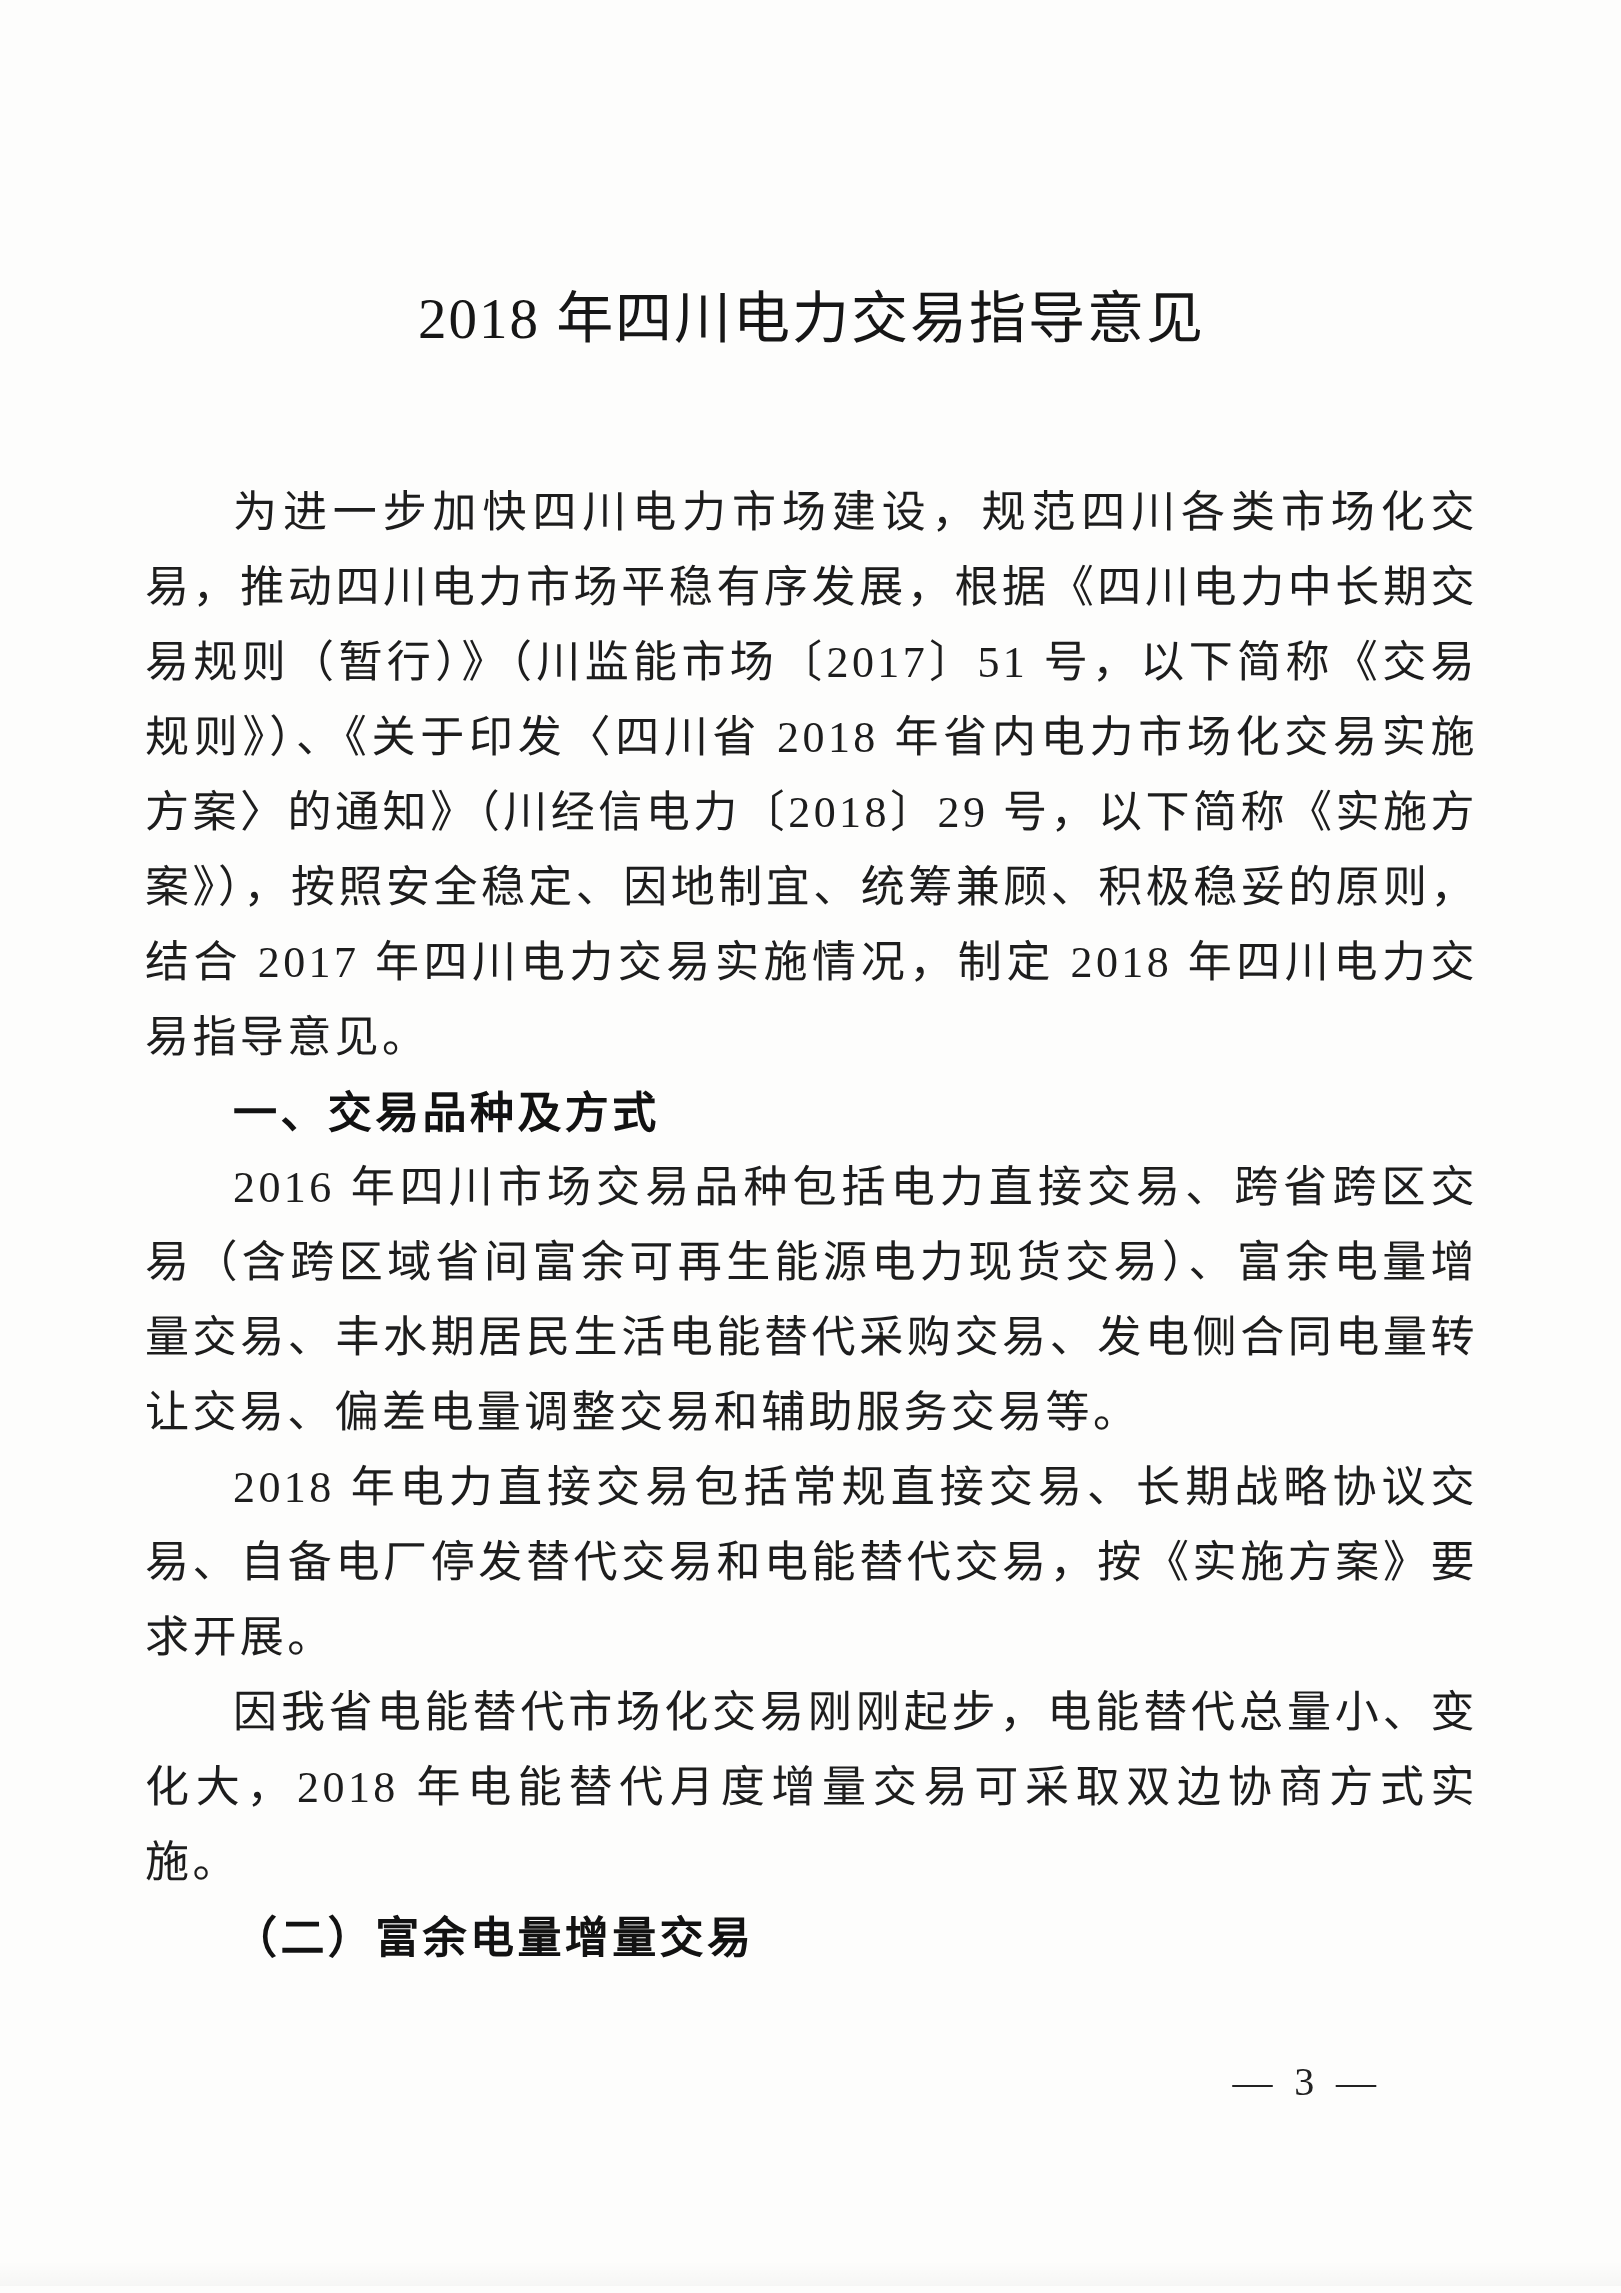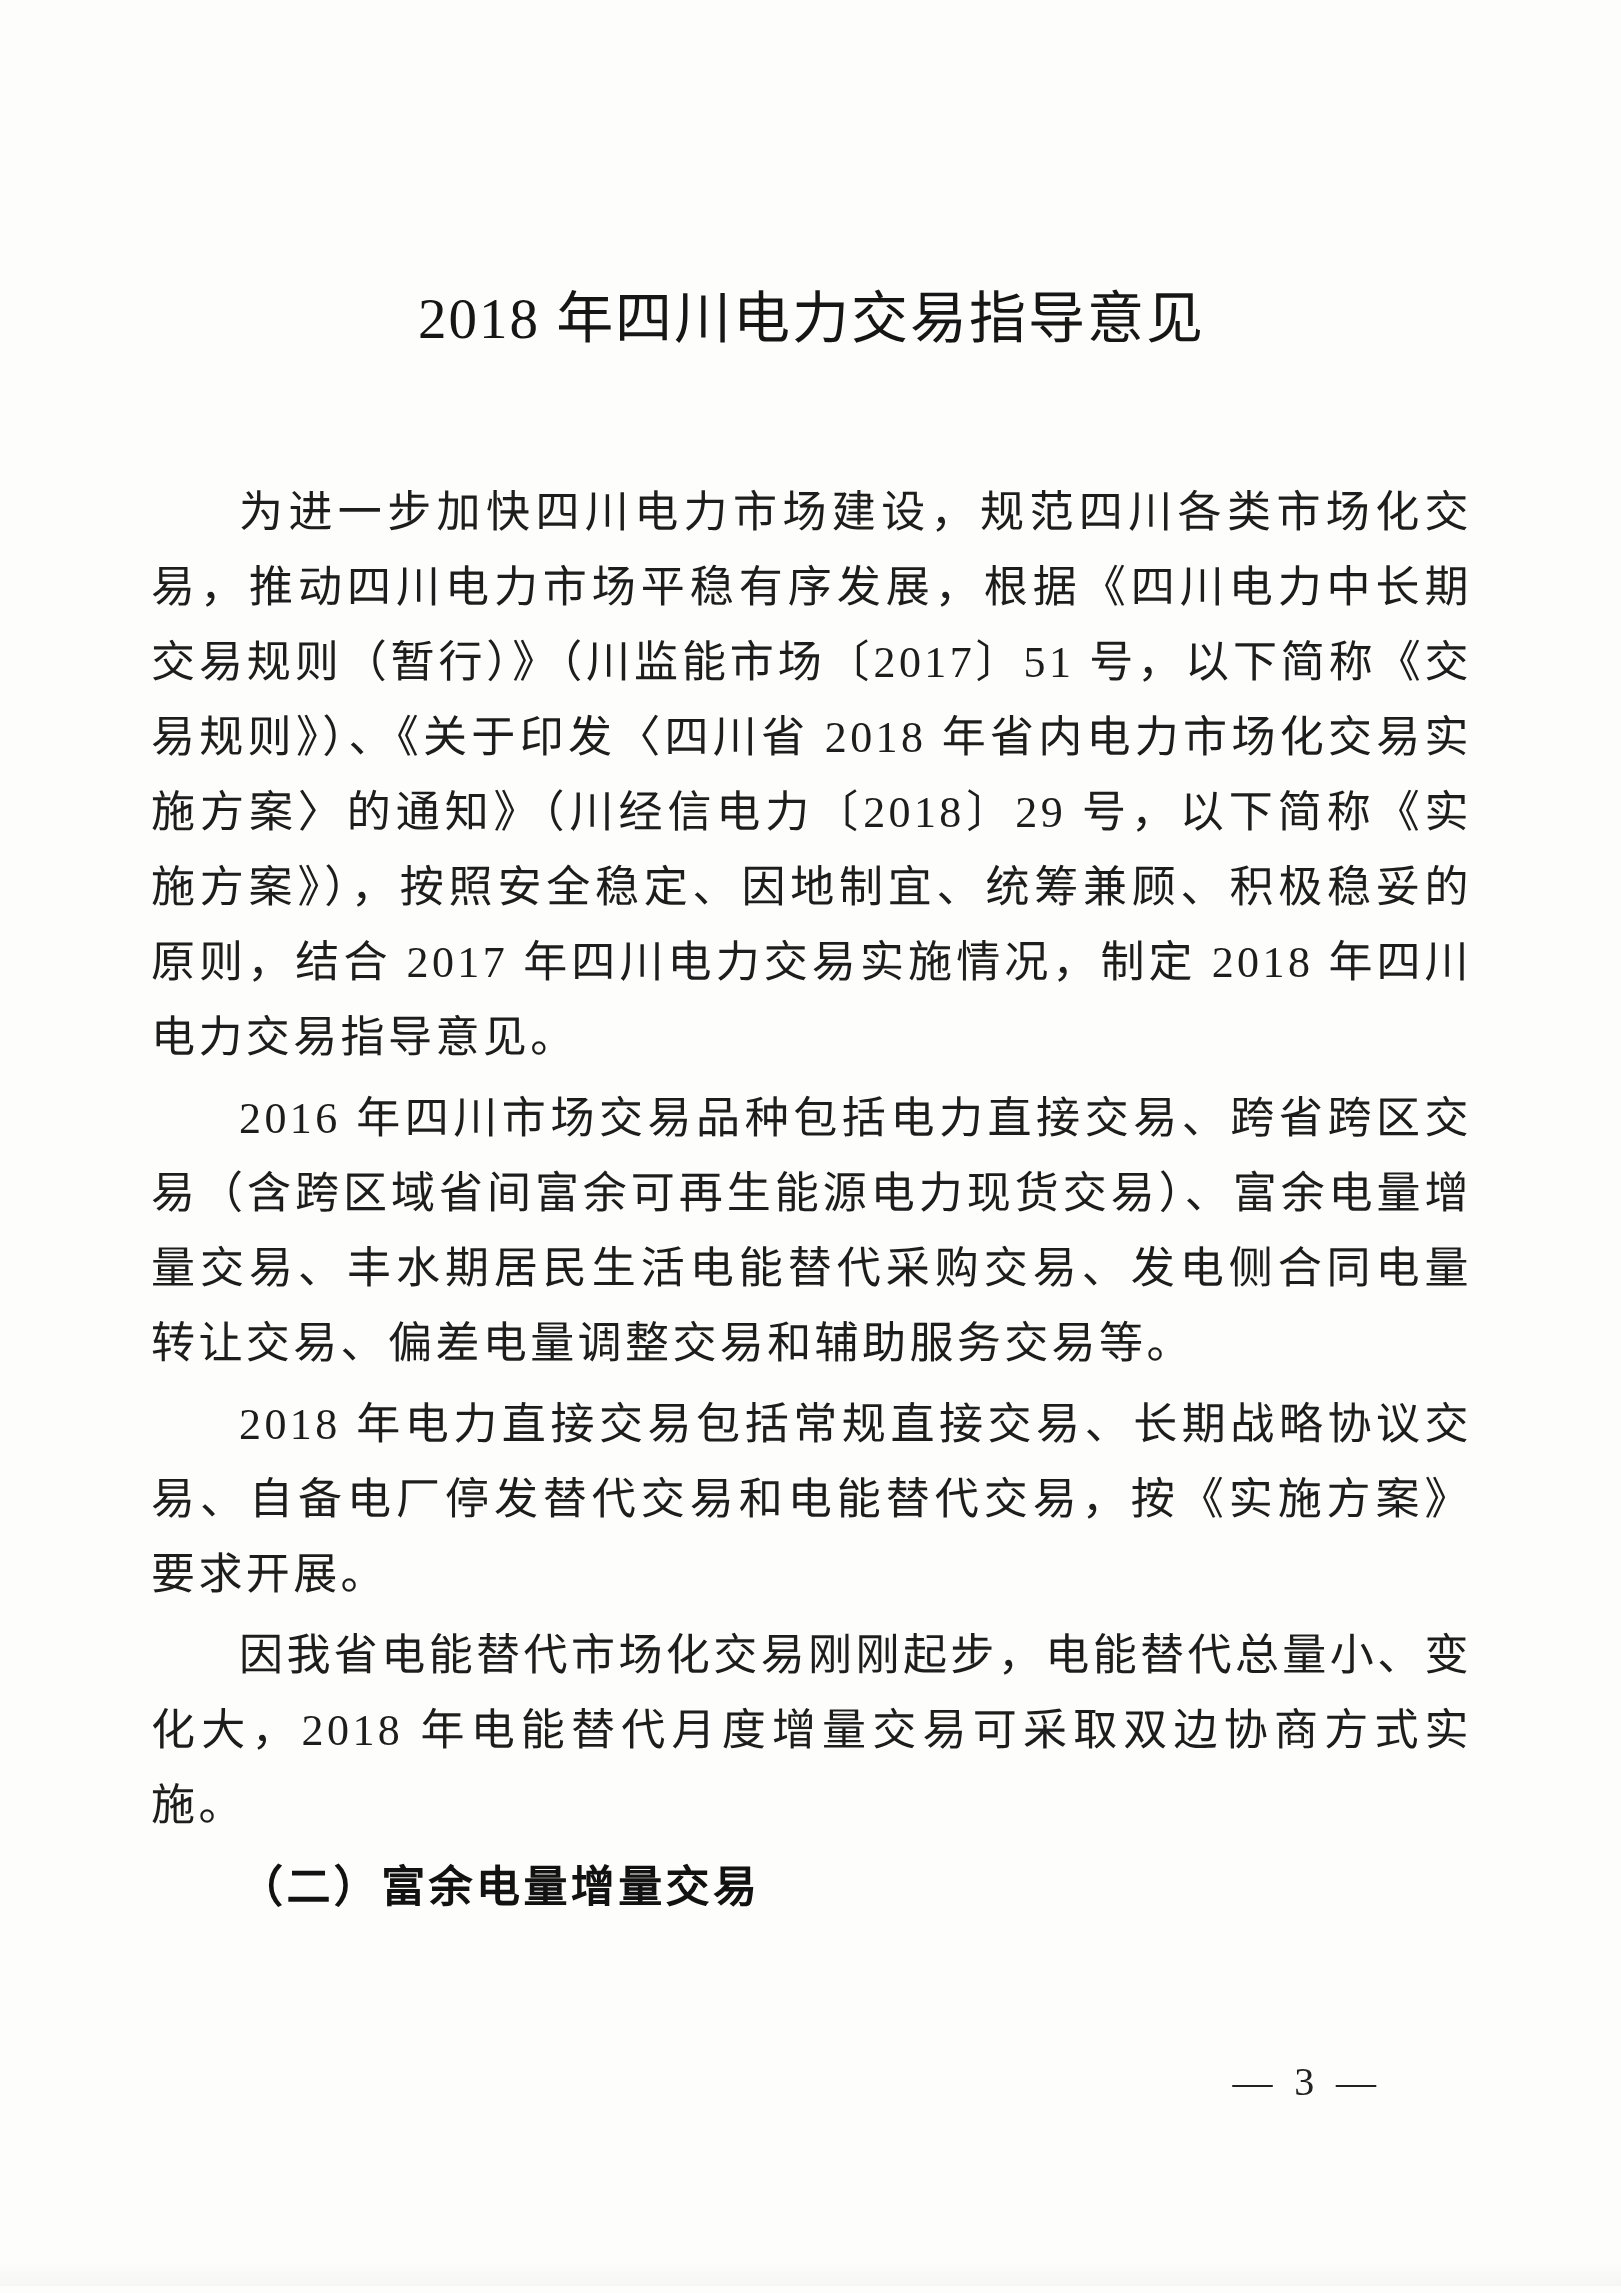--- a/index.html
+++ b/index.html
@@ -32,21 +32,21 @@
     margin: 0 0 120px 0;
   }
   .para {
     font-family: "Liberation Serif", "DejaVu Serif", serif;
     font-size: 44px;
     line-height: 75px;
     letter-spacing: 3.4px;
     text-align: justify;
     text-justify: inter-ideograph;
     text-indent: 2em;
-    margin: 6px;
+    margin: 0;
     color: #1d1d1d;
   }
   .para.heading {
     font-family: "Liberation Sans", "DejaVu Sans", sans-serif;
     font-weight: bold;
     text-align: left;
     color: #121212;
   }
   .page-number {
     position: absolute;
@@ -72,20 +72,21 @@
 </head>
 <body>
 
 <div class="page">
   <div class="content">
 
     <h1 class="doc-title">2018 年四川电力交易指导意见</h1>
 
     <p class="para">为进一步加快四川电力市场建设，规范四川各类市场化交易，推动四川电力市场平稳有序发展，根据《四川电力中长期交易规则（暂行）》（川监能市场〔2017〕51 号，以下简称《交易规则》）、《关于印发〈四川省 2018 年省内电力市场化交易实施方案〉的通知》（川经信电力〔2018〕29 号，以下简称《实施方案》），按照安全稳定、因地制宜、统筹兼顾、积极稳妥的原则，结合 2017 年四川电力交易实施情况，制定 2018 年四川电力交易指导意见。</p>
 
+    <p class="para heading">一、交易品种及方式</p>
 
     <p class="para">2016 年四川市场交易品种包括电力直接交易、跨省跨区交易（含跨区域省间富余可再生能源电力现货交易）、富余电量增量交易、丰水期居民生活电能替代采购交易、发电侧合同电量转让交易、偏差电量调整交易和辅助服务交易等。</p>
 
 
     <p class="para">2018 年电力直接交易包括常规直接交易、长期战略协议交易、自备电厂停发替代交易和电能替代交易，按《实施方案》要求开展。</p>
 
     <p class="para">因我省电能替代市场化交易刚刚起步，电能替代总量小、变化大，2018 年电能替代月度增量交易可采取双边协商方式实施。</p>
 
     <p class="para heading">（二）富余电量增量交易</p>
 

